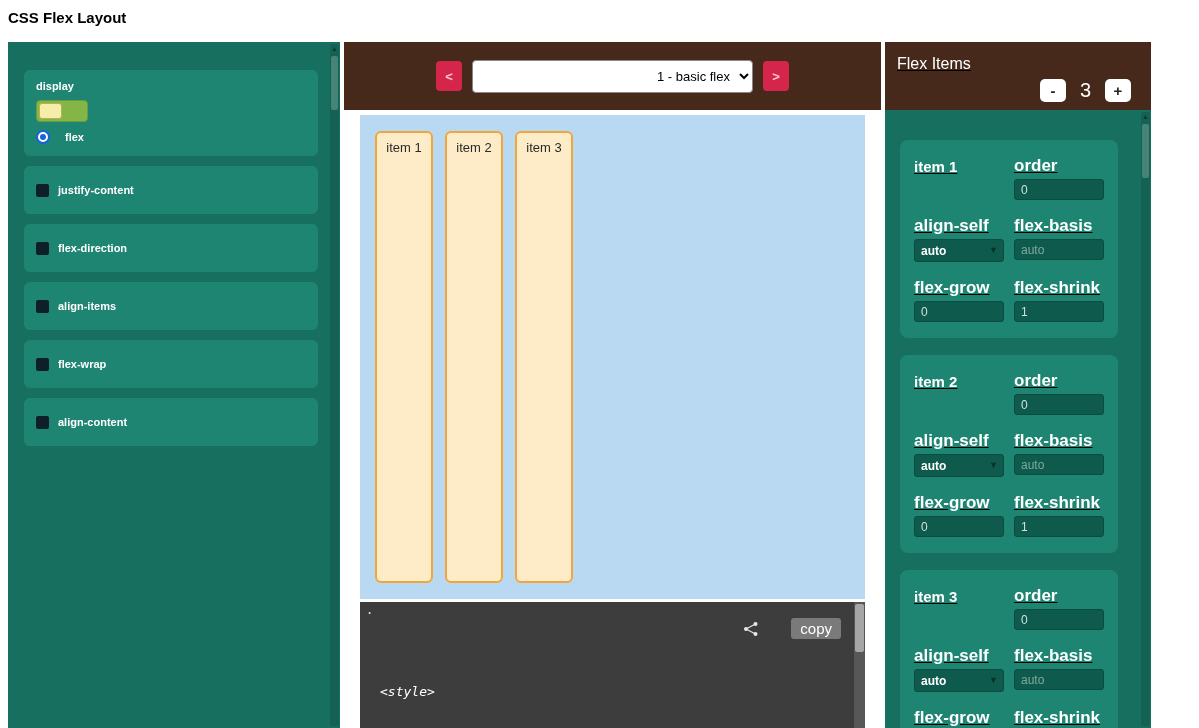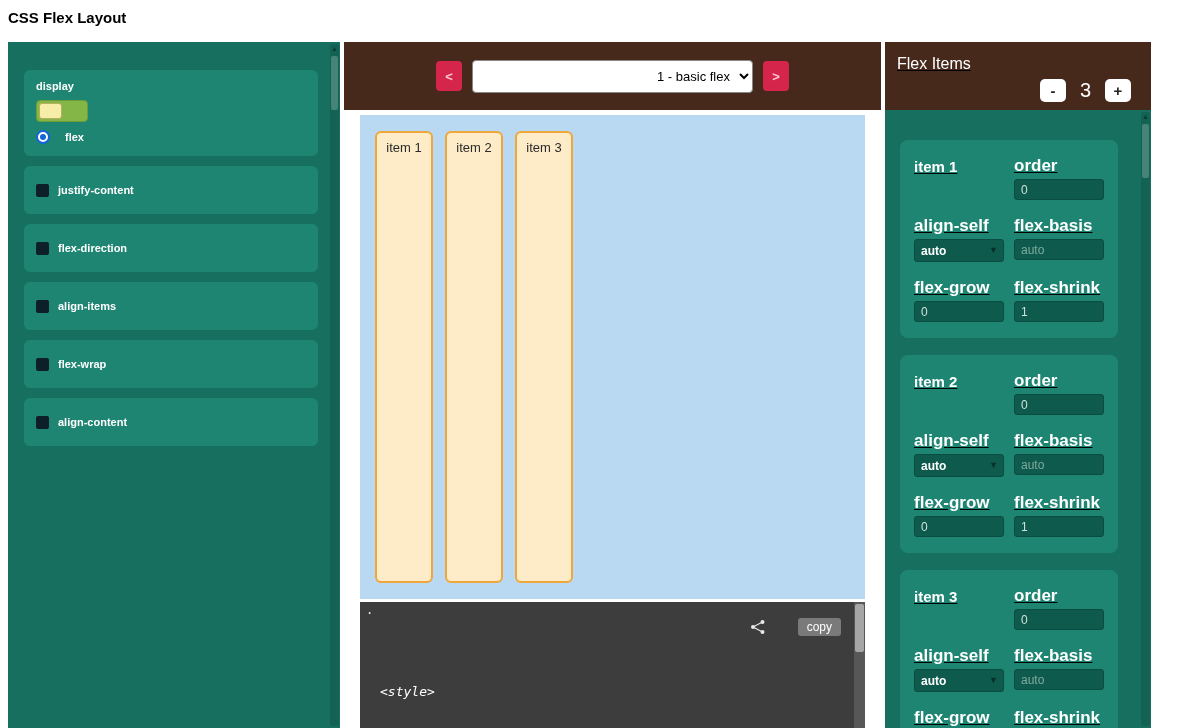--- a/index.html
+++ b/index.html
@@ -80,21 +80,21 @@
     margin:3px 16px 0; flex:1; background:#3d3d3d; position:relative;
     color:#fff; font-family:"DejaVu Sans Mono", monospace; font-size:13px;
     overflow:hidden;
   }
   .code-dot { position:absolute; top:1px; left:6px; font-size:12px; color:#eee; }
   .code-lines { margin-top:42px; padding-left:20px; line-height:19px; white-space:pre; }
   .code-line { min-height:19px;font-style:italic; }
   .code-tools { position:absolute; top:16px; right:24px; display:flex; align-items:center; gap:8px; }
   .copy-btn {
     background:#7a7a7a; color:#fff; border:none; border-radius:3px;
-    font-size:12px; padding:2px 9px; cursor:pointer; font-family:"Liberation Sans", sans-serif;margin-left:24px;
+    font-size:15px; padding:2px 9px; cursor:pointer; font-family:"Liberation Sans", sans-serif;margin-left:24px;
   }
   .code-scroll { position:absolute; top:0; right:0; bottom:0; width:11px; background:#575757; }
   .code-scroll-thumb { position:absolute; top:2px; left:1px; right:1px; height:48px; background:#a6a6a6; border-radius:2px; }
 
   
   .right-controls { position:absolute; right:20px; bottom:8px; display:flex; align-items:center; gap:14px; }
   .count-btn {
     width:26px; height:23px; background:#fff; color:#222; border:none;
     border-radius:5px; font-size:15px; font-weight:bold; line-height:1; cursor:pointer;
   }

